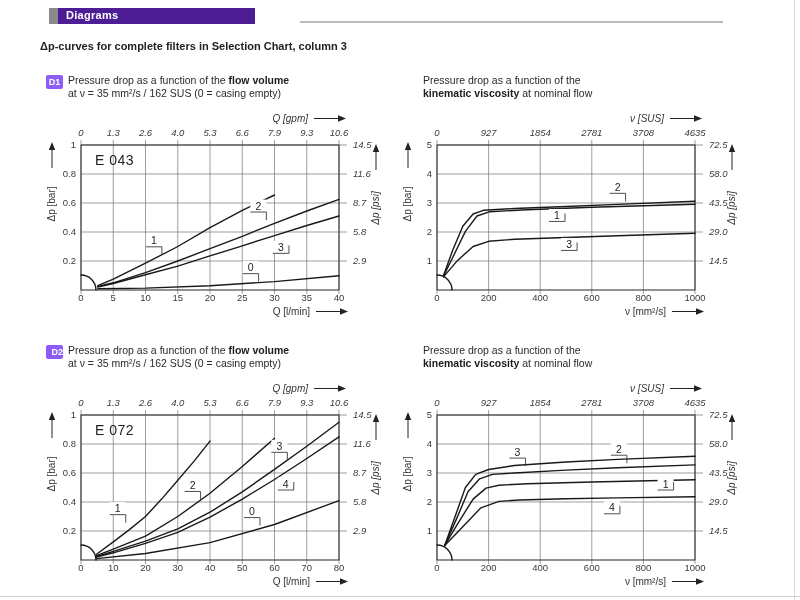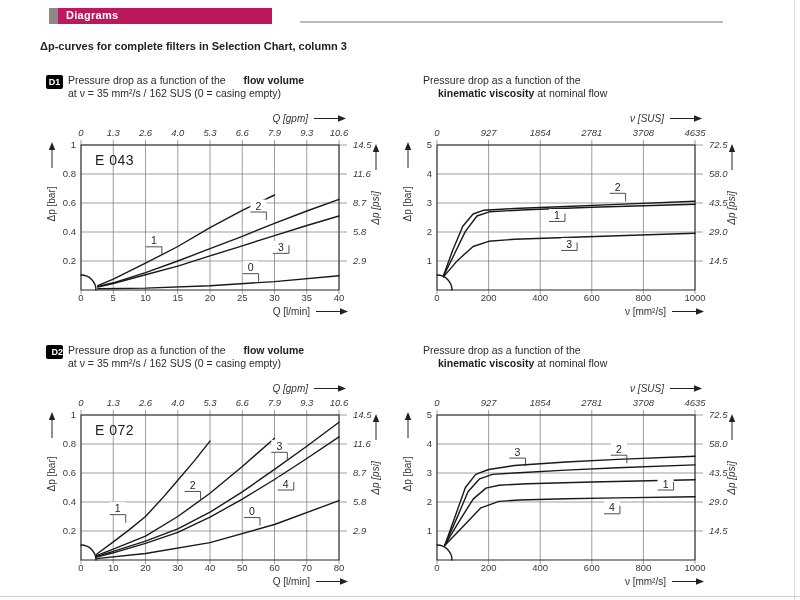--- a/index.html
+++ b/index.html
@@ -1,31 +1,31 @@
 <!DOCTYPE html>
 <html><head>
 <meta charset="utf-8">
 <style>
   html,body{margin:0;padding:0;}
   body{width:800px;height:600px;position:relative;background:#ffffff;
        font-family:"Liberation Sans",sans-serif;overflow:hidden;color:#2a2a2a;}
   .abs{position:absolute;}
   
-  .hdr-bar{left:49px;top:8px;width:223px;height:16px;background:#be185d;}
+  .hdr-bar{left:49px;top:8px;width:206px;height:16px;background:#4c1d95;}
   .hdr-bar-dark{left:0;top:0;width:9px;height:16px;background:#8a8a8a;}
   .hdr-title{left:17px;top:1px;font-size:11px;font-weight:bold;color:#ffffff;letter-spacing:.3px;}
   .hdr-line{left:300px;top:21px;width:423px;height:2px;background:#bababa;}
   .subtitle{left:40px;top:40px;font-size:11px;font-weight:bold;color:#222;}
   .edge-r{left:794px;top:0;width:1px;height:600px;background:#dcdcdc;}
   .edge-b{left:0;top:596px;width:800px;height:1px;background:#d0d0d0;}
   
-  .badge{width:17px;height:14px;background:#000000;color:#fff;font-size:9px;font-weight:bold;
+  .badge{width:17px;height:14px;background:#8b5cf6;color:#fff;font-size:9px;font-weight:bold;
          text-align:center;line-height:14px;border-radius:2px;}
   .h-block{font-size:10.5px;line-height:13px;color:#2a2a2a;}
-  .h-block b{color:#1d1d1d;margin-left:15px;}
+  .h-block b{color:#1d1d1d;}
   
   svg text{fill:#3a3a3a;font-family:"Liberation Sans",sans-serif;}
   .tk{font-size:9.5px;}
   .tki{font-size:9.5px;font-style:italic;}
   .ax{font-size:10px;fill:#333;}
   .axi{font-size:10px;font-style:italic;fill:#333;}
   .clbl{font-size:10.5px;fill:#1d1d1d;}
   .mdl{font-size:14px;fill:#222;letter-spacing:.5px;}
   .grid{stroke:#757575;stroke-width:.7;}
   .border{stroke:#3a3a3a;stroke-width:1.1;}

